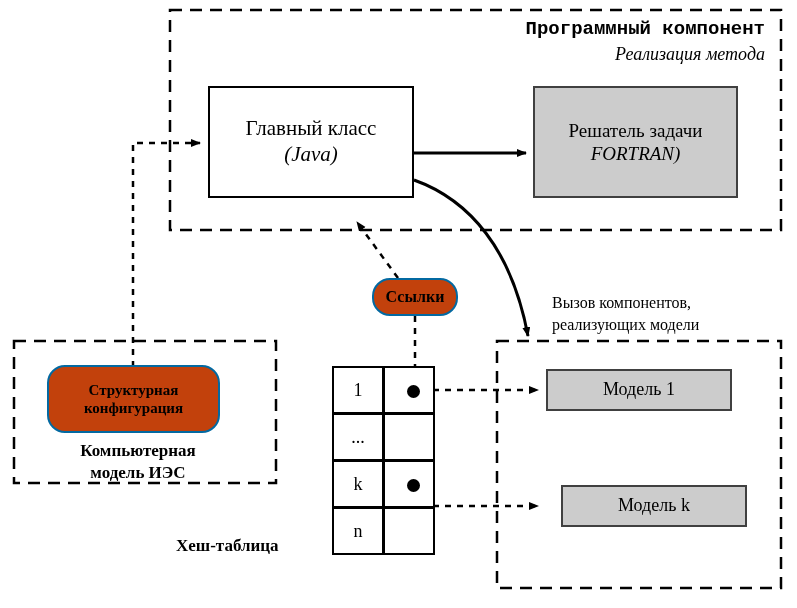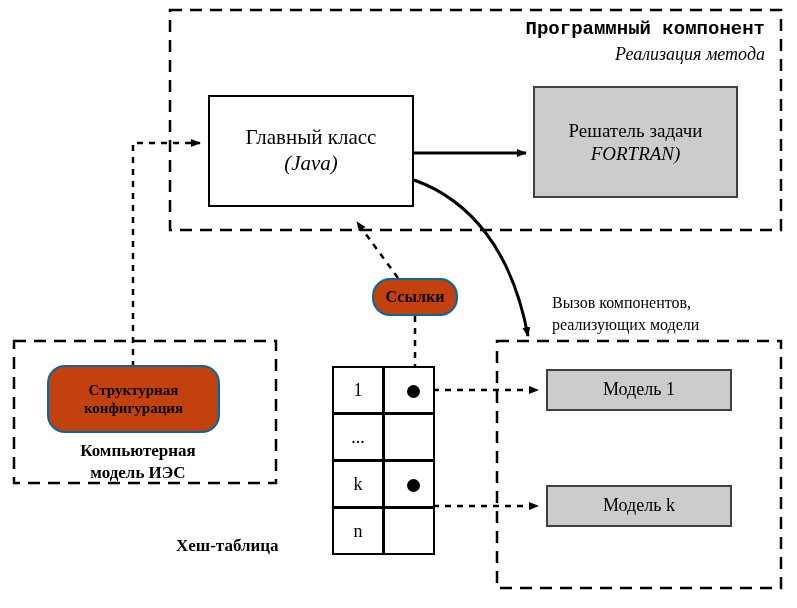--- a/index.html
+++ b/index.html
@@ -27,21 +27,20 @@
     box-sizing: border-box;
     display: flex;
     align-items: center;
     justify-content: center;
     text-align: center;
     line-height: 1.22;
   }
   .solid-box {
     border: 2px solid #000;
     background: #ffffff;
-    margin-top: 9px;
   }
   .gray-box {
     border: 2px solid #404040;
     background: #cccccc;
   }
   .pill {
     border: 2px solid #0369a1;
     background: #c2410c;
     border-radius: 18px;
     font-weight: bold;
@@ -55,21 +54,21 @@
   }
   .italic {
     font-style: italic;
   }
   
   #main-class { left: 208px; top: 86px; width: 206px; height: 112px; font-size: 21px; }
   #solver { left: 533px; top: 86px; width: 205px; height: 112px; font-size: 19px; }
   #links-pill { left: 372px; top: 278px; width: 86px; height: 38px; font-size: 16px; }
   #struct-config { left: 47px; top: 365px; width: 173px; height: 68px; font-size: 15px; }
   #model-1 { left: 546px; top: 369px; width: 186px; height: 42px; font-size: 18px; }
-  #model-k { left: 546px; top: 485px; width: 186px; height: 42px; font-size: 18px; }
+  #model-k { left: 561px; top: 485px; width: 186px; height: 42px; font-size: 18px; }
 
   #prog-comp-title { right: 32px; top: 18px; font-size: 19px; text-align: center; font-family: Liberation Mono, monospace; }
   #prog-comp-sub { right: 32px; top: 44px; font-size: 18px; text-align: right; }
   #call-note { left: 552px; top: 252px; font-size: 16px; text-align: left; line-height: 1.35; margin-top: 40px; }
   #comp-model-title { left: 58px; top: 440px; font-size: 17px; text-align: center; line-height: 1.3; width: 160px; }
   #hash-title { left: 176px; top: 536px; font-size: 17px; }
   #models-title { left: 505px; top: 557px; font-size: 17px; }
 
   .hash-cell {
     position: absolute;

